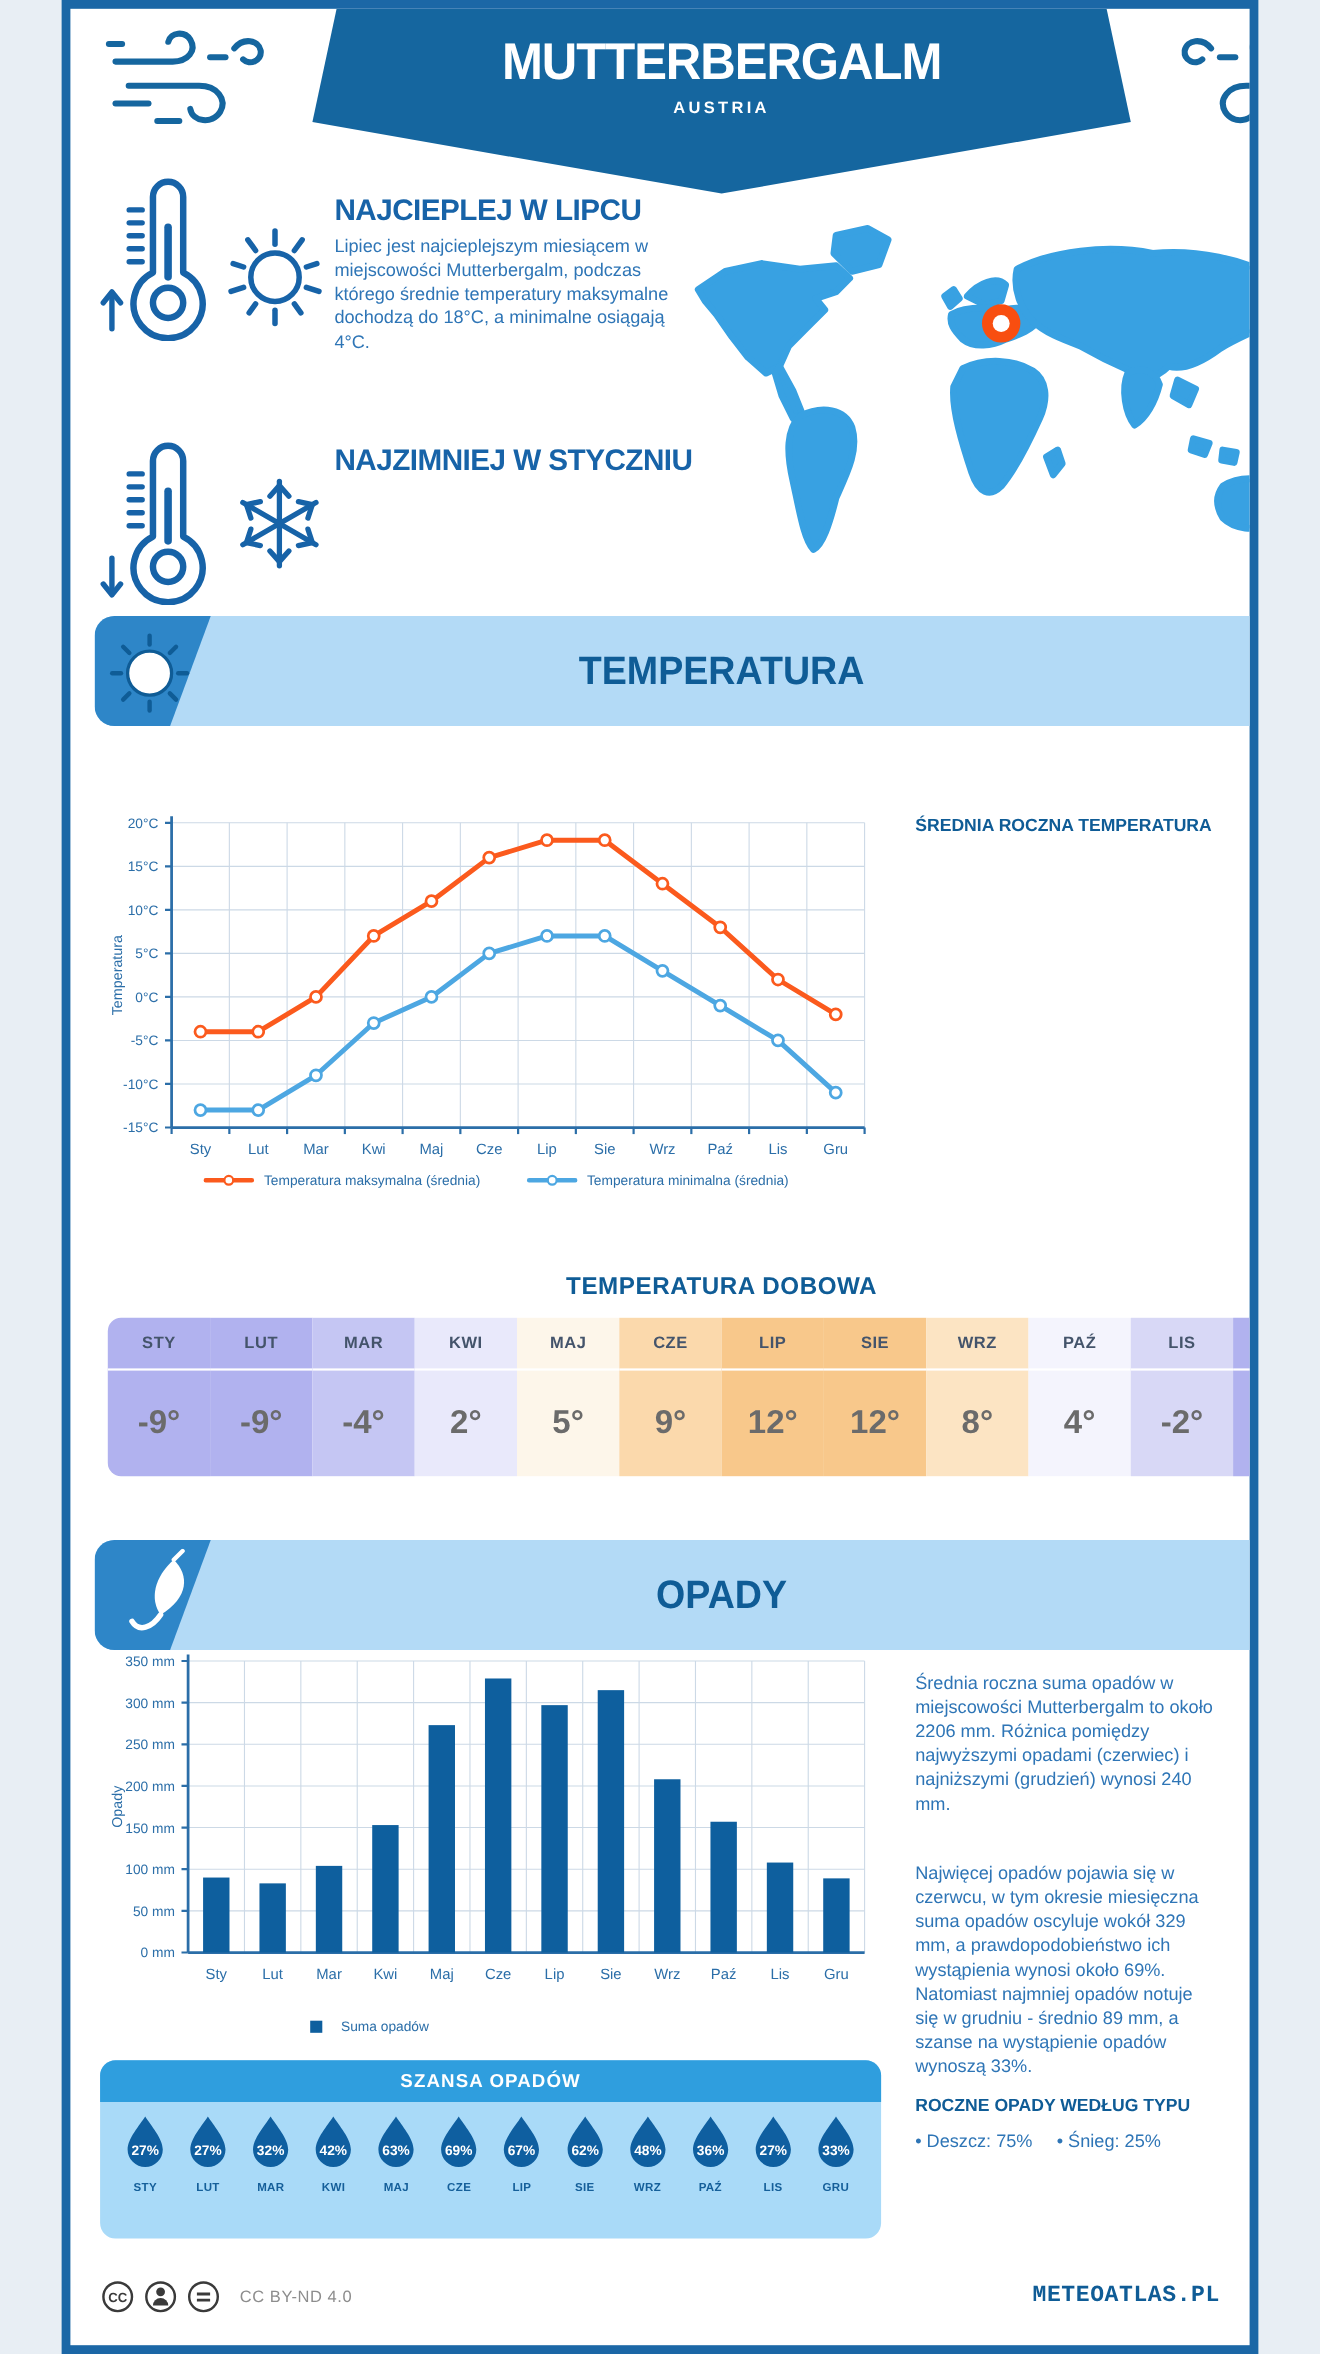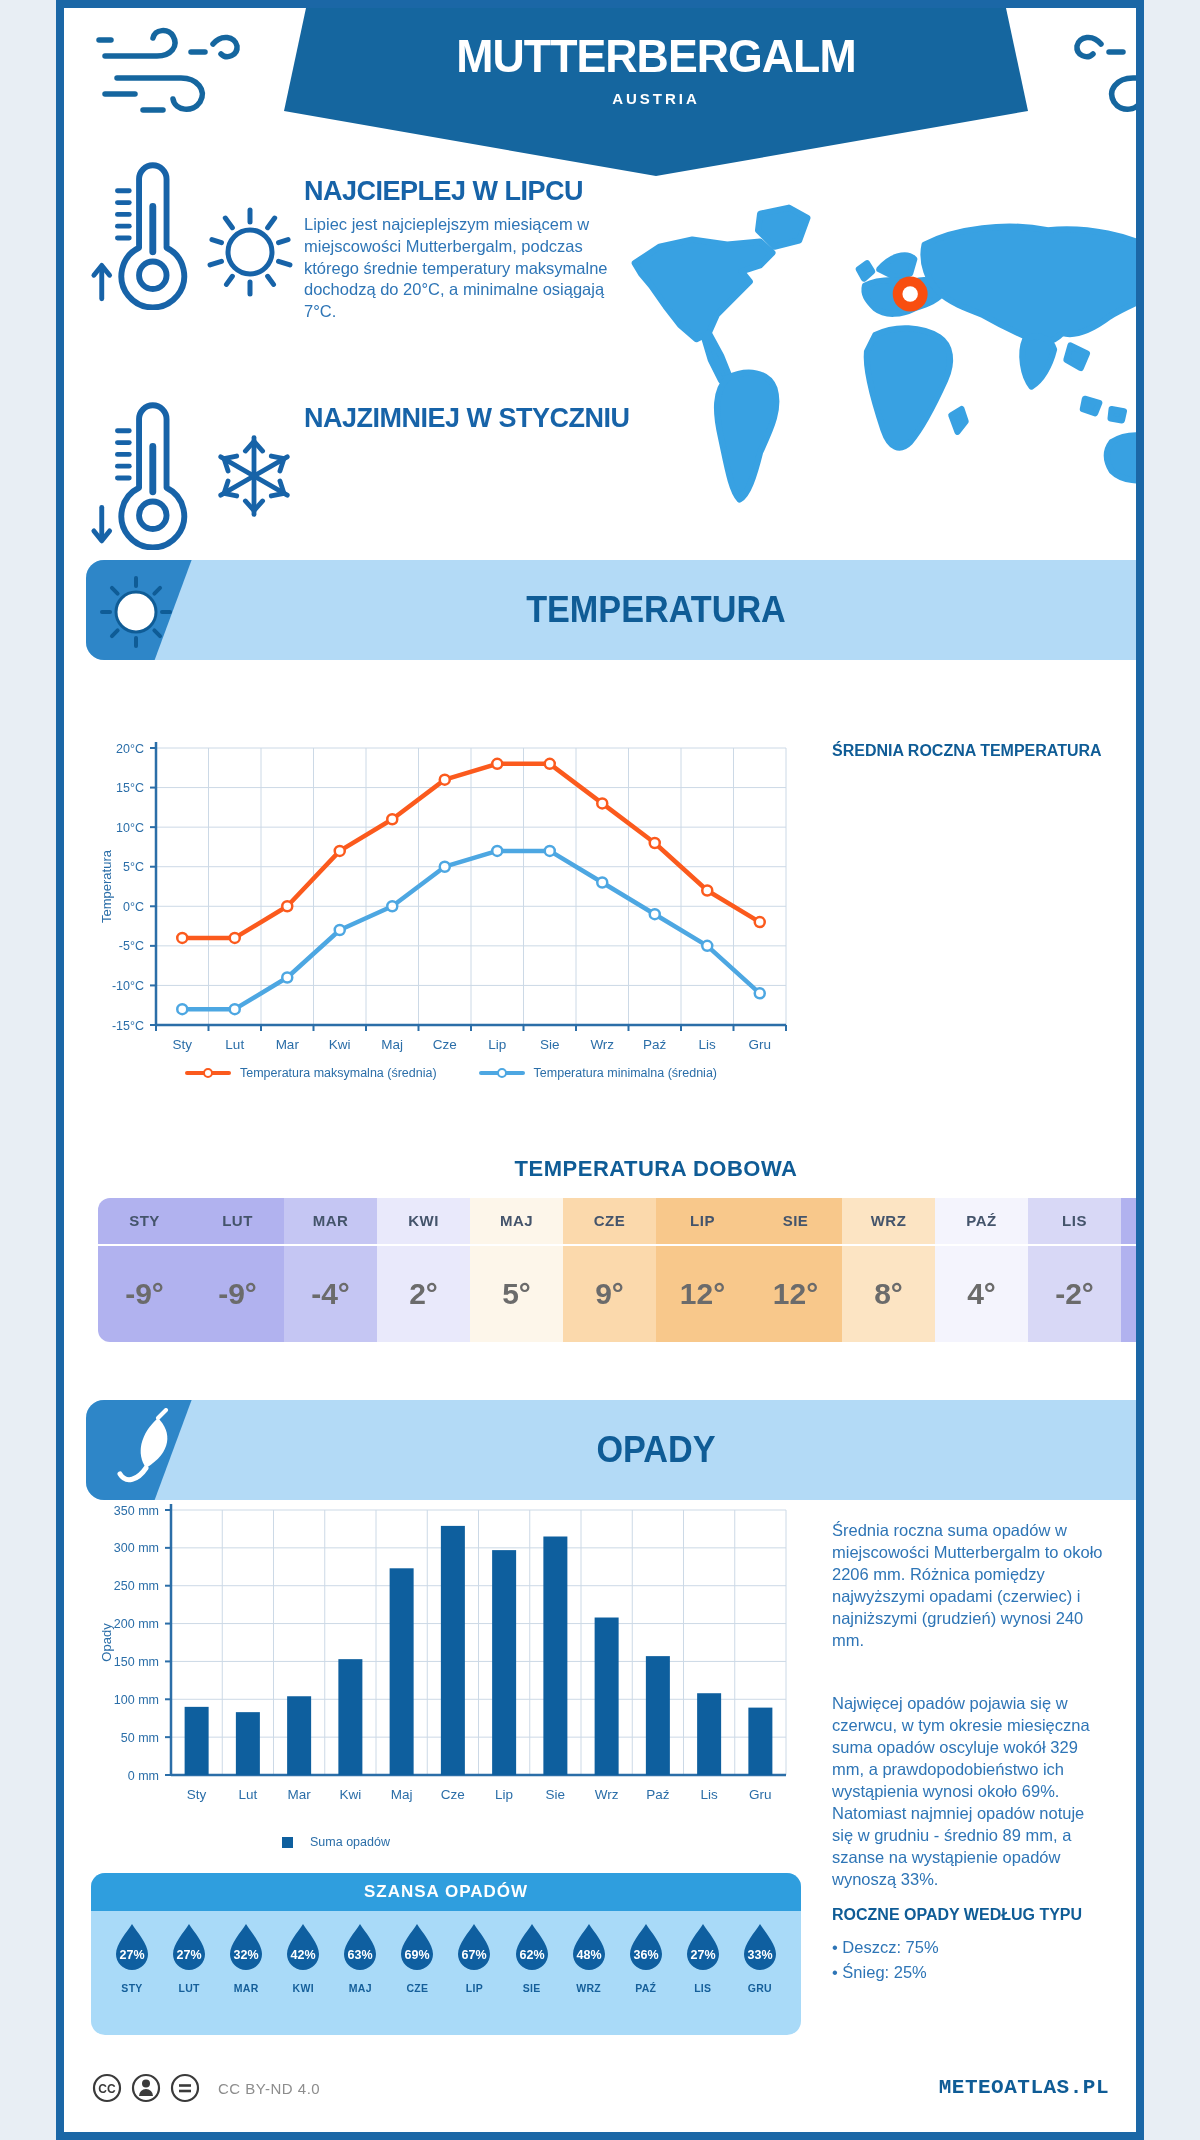--- a/index.html
+++ b/index.html
@@ -48,21 +48,21 @@
   .ylab{font-size:13px;fill:#2b6ea8;}
   
   .col-head{font-size:16px;font-weight:800;color:#0f5c96;width:280px;}
   .col-text{font-size:16.5px;line-height:1.33;color:#2e75b6;width:276px;}
   #stats-head{left:768px;top:734px;}
   #stats{left:768px;top:776px;display:flex;flex-direction:column;gap:22px;width:276px;}
   #stats div{font-size:16.5px;line-height:1.33;color:#2e75b6;}
   #p1{left:768px;top:1512px;}
   #p2{left:768px;top:1685px;}
   #type-head{left:768px;top:1898px;}
-  #types{left:768px;top:1930px;display:flex;flex-direction:column;gap:6px;}
+  #types{left:768px;top:1930px;display:flex;flex-direction:row;gap:22px;}
   #types div{font-size:16.5px;color:#2e75b6;}
   
   #daily-head{left:0;top:1148px;width:1184px;text-align:center;
               font-size:22px;font-weight:800;color:#0f5c96;letter-spacing:.5px;}
   #daily{left:34px;top:1190px;width:1116px;display:flex;}
   #daily .dcol{flex:1;text-align:center;}
   #daily .dcol:first-child{border-radius:12px 0 0 12px;}
   #daily .dcol:last-child{border-radius:0 12px 12px 0;}
   #daily .dm{height:46px;line-height:46px;font-size:15px;font-weight:700;color:#44546b;
              letter-spacing:.5px;border-bottom:2px solid #fff;}
@@ -131,21 +131,21 @@
         <line y1="-30" y2="-42" transform="rotate(108)"></line>
       <line y1="-30" y2="-40" transform="rotate(144)"></line>
         <line y1="-30" y2="-42" transform="rotate(180)"></line>
       <line y1="-30" y2="-40" transform="rotate(216)"></line>
         <line y1="-30" y2="-42" transform="rotate(252)"></line>
       <line y1="-30" y2="-40" transform="rotate(288)"></line>
         <line y1="-30" y2="-42" transform="rotate(324)"></line>
     </g>
   </svg>
   <div class="abs sec-head" id="hl1-head">NAJCIEPLEJ W LIPCU</div>
-  <div class="abs sec-text" id="hl1-text">Lipiec jest najcieplejszym miesiącem w miejscowości Mutterbergalm, podczas którego średnie temperatury maksymalne dochodzą do 20°C, a minimalne osiągają 7°C.</div>
+  <div class="abs sec-text" id="hl1-text">Lipiec jest najcieplejszym miesiącem w miejscowości Mutterbergalm, podczas którego średnie temperatury maksymalne dochodzą do 18°C, a minimalne osiągają 4°C.</div>
 
   <svg class="abs" style="left:24px;top:392px;" width="108" height="150" viewBox="0 0 110 150" fill="none" stroke="#1763a8" stroke-linecap="round" stroke-linejoin="round">
     <path d="M52,18 a14,14 0 0 1 28,0 v70 a32,32 0 1 1 -28,0 z" stroke-width="6"></path>
     <line x1="66" y1="46" x2="66" y2="92" stroke-width="7"></line>
     <circle cx="66" cy="116" r="14" stroke-width="6"></circle>
     <line x1="30" y1="30" x2="42" y2="30" stroke-width="5"></line>
     <line x1="30" y1="42" x2="42" y2="42" stroke-width="5"></line>
     <line x1="30" y1="54" x2="42" y2="54" stroke-width="5"></line>
     <line x1="30" y1="66" x2="42" y2="66" stroke-width="5"></line>
     <line x1="30" y1="78" x2="42" y2="78" stroke-width="5"></line>

